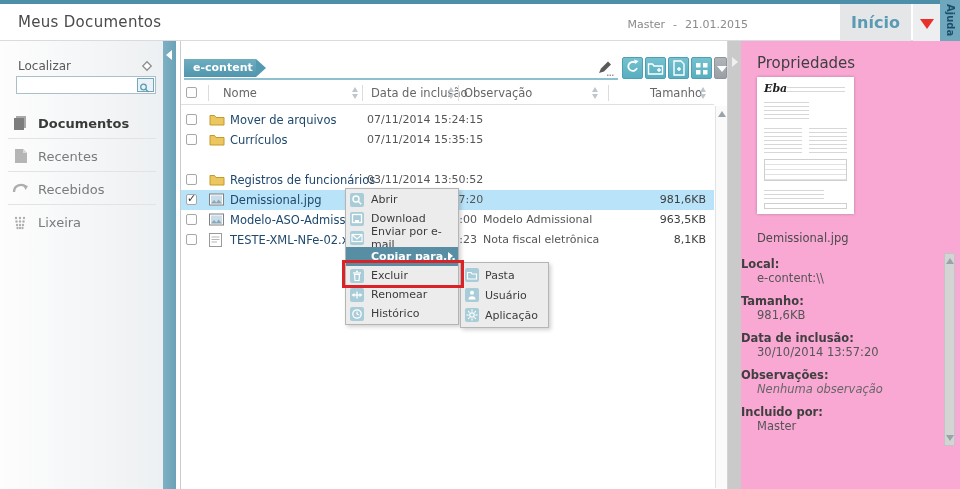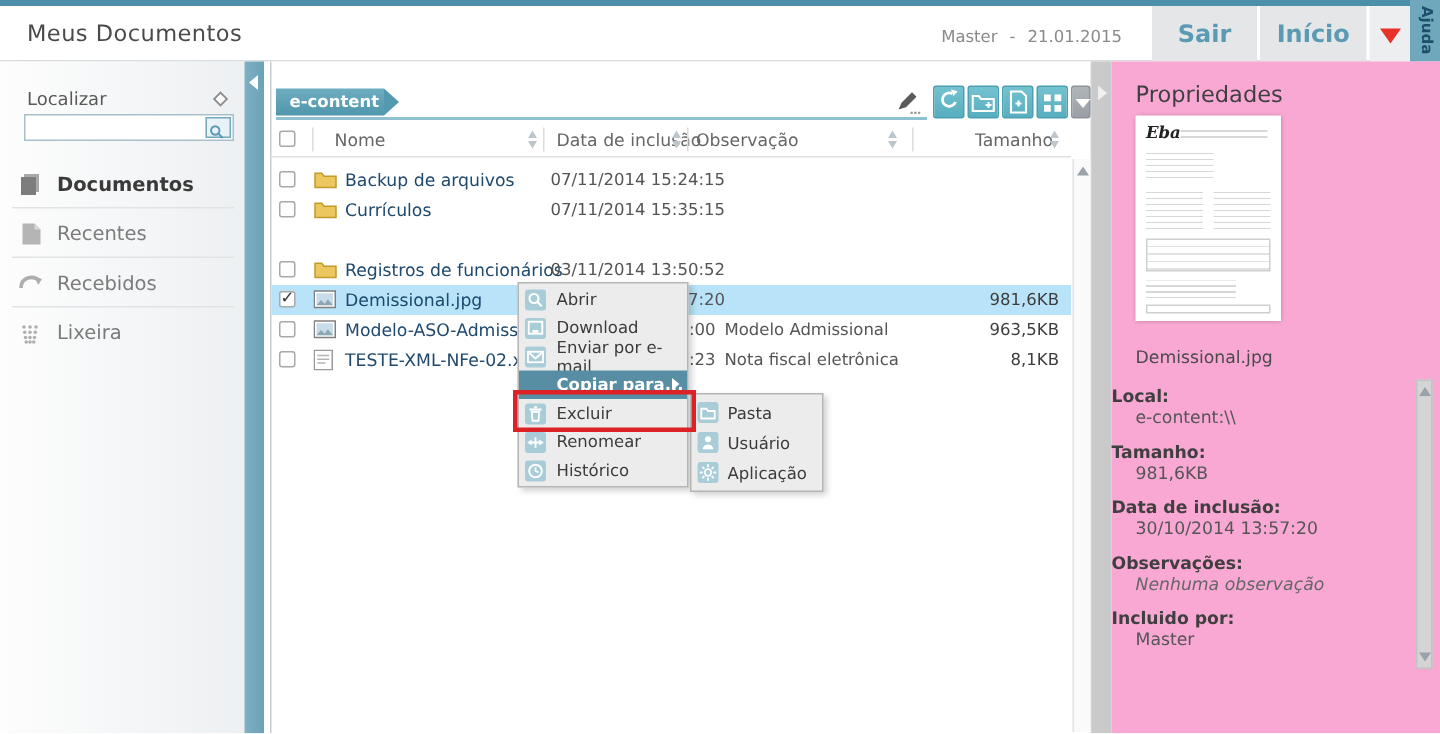--- a/index.html
+++ b/index.html
@@ -106,21 +106,20 @@
 <body>
 
 <div id="app">
 
   <div class="accent-bar"></div>
   <div class="header">
     <div class="page-title">Meus Documentos</div>
     <div class="user-info">
       <span>Master</span><span>-</span><span>21.01.2015</span>
     </div>
-    <div class="hdr-btn btn-sair">Sair</div>
     <div class="hdr-btn btn-inicio">Início</div>
     <div class="hdr-btn btn-tri"><span class="tri-red"></span></div>
   </div>
   <div class="ajuda-tab">Ajuda</div>
 
   <div class="sidebar">
     <div class="loc-label">Localizar</div>
     <div class="eraser">
       <svg width="14" height="14">
           <rect x="4" y="4" width="6" height="6" transform="rotate(45 7 7)" fill="#fff" stroke="#8f8f8f" stroke-width="1.3"></rect>
@@ -264,21 +263,21 @@
         <i class="up"></i>
         <i class="dn"></i>
       </span>
   </div>
 
   <div class="frow" style="top:110px">
     <span class="checkbox"></span>
     <span class="r-icon"><svg width="16" height="13">
           <path d="M1 12 V2.5 h4.5 l1.5 2 H15 V12 z" fill="#ecc65f" stroke="#c49a2a"></path>
         </svg></span>
-    <span class="r-name">Backup de arquivos</span>
+    <span class="r-name">Mover de arquivos</span>
     <span class="r-date">07/11/2014 15:24:15</span>
   </div>
   <div class="frow" style="top:130px">
     <span class="checkbox"></span>
     <span class="r-icon"><svg width="16" height="13">
           <path d="M1 12 V2.5 h4.5 l1.5 2 H15 V12 z" fill="#ecc65f" stroke="#c49a2a"></path>
         </svg></span>
     <span class="r-name">Currículos</span>
     <span class="r-date">07/11/2014 15:35:15</span>
   </div>

